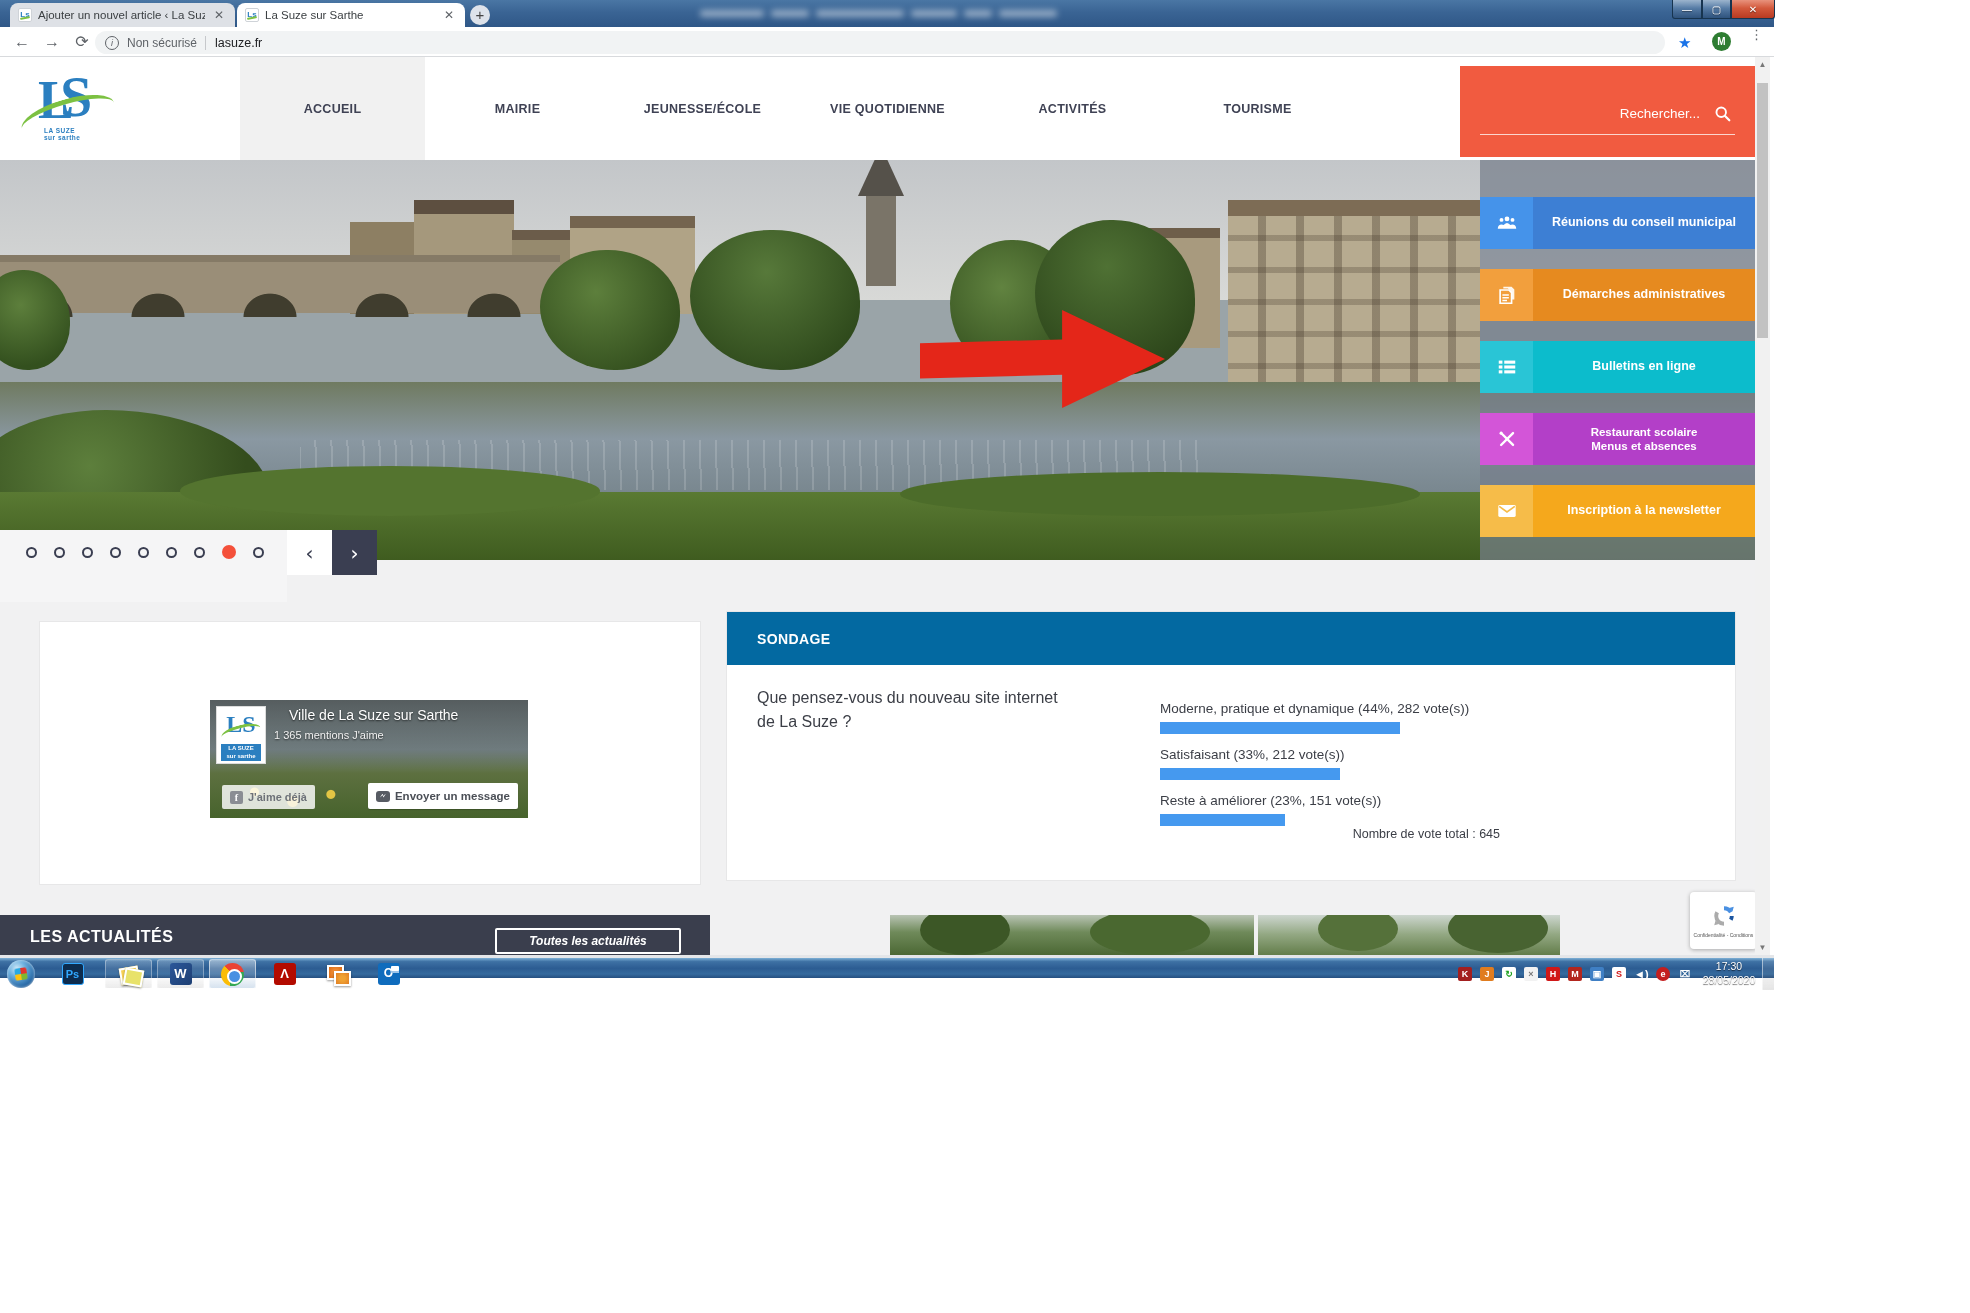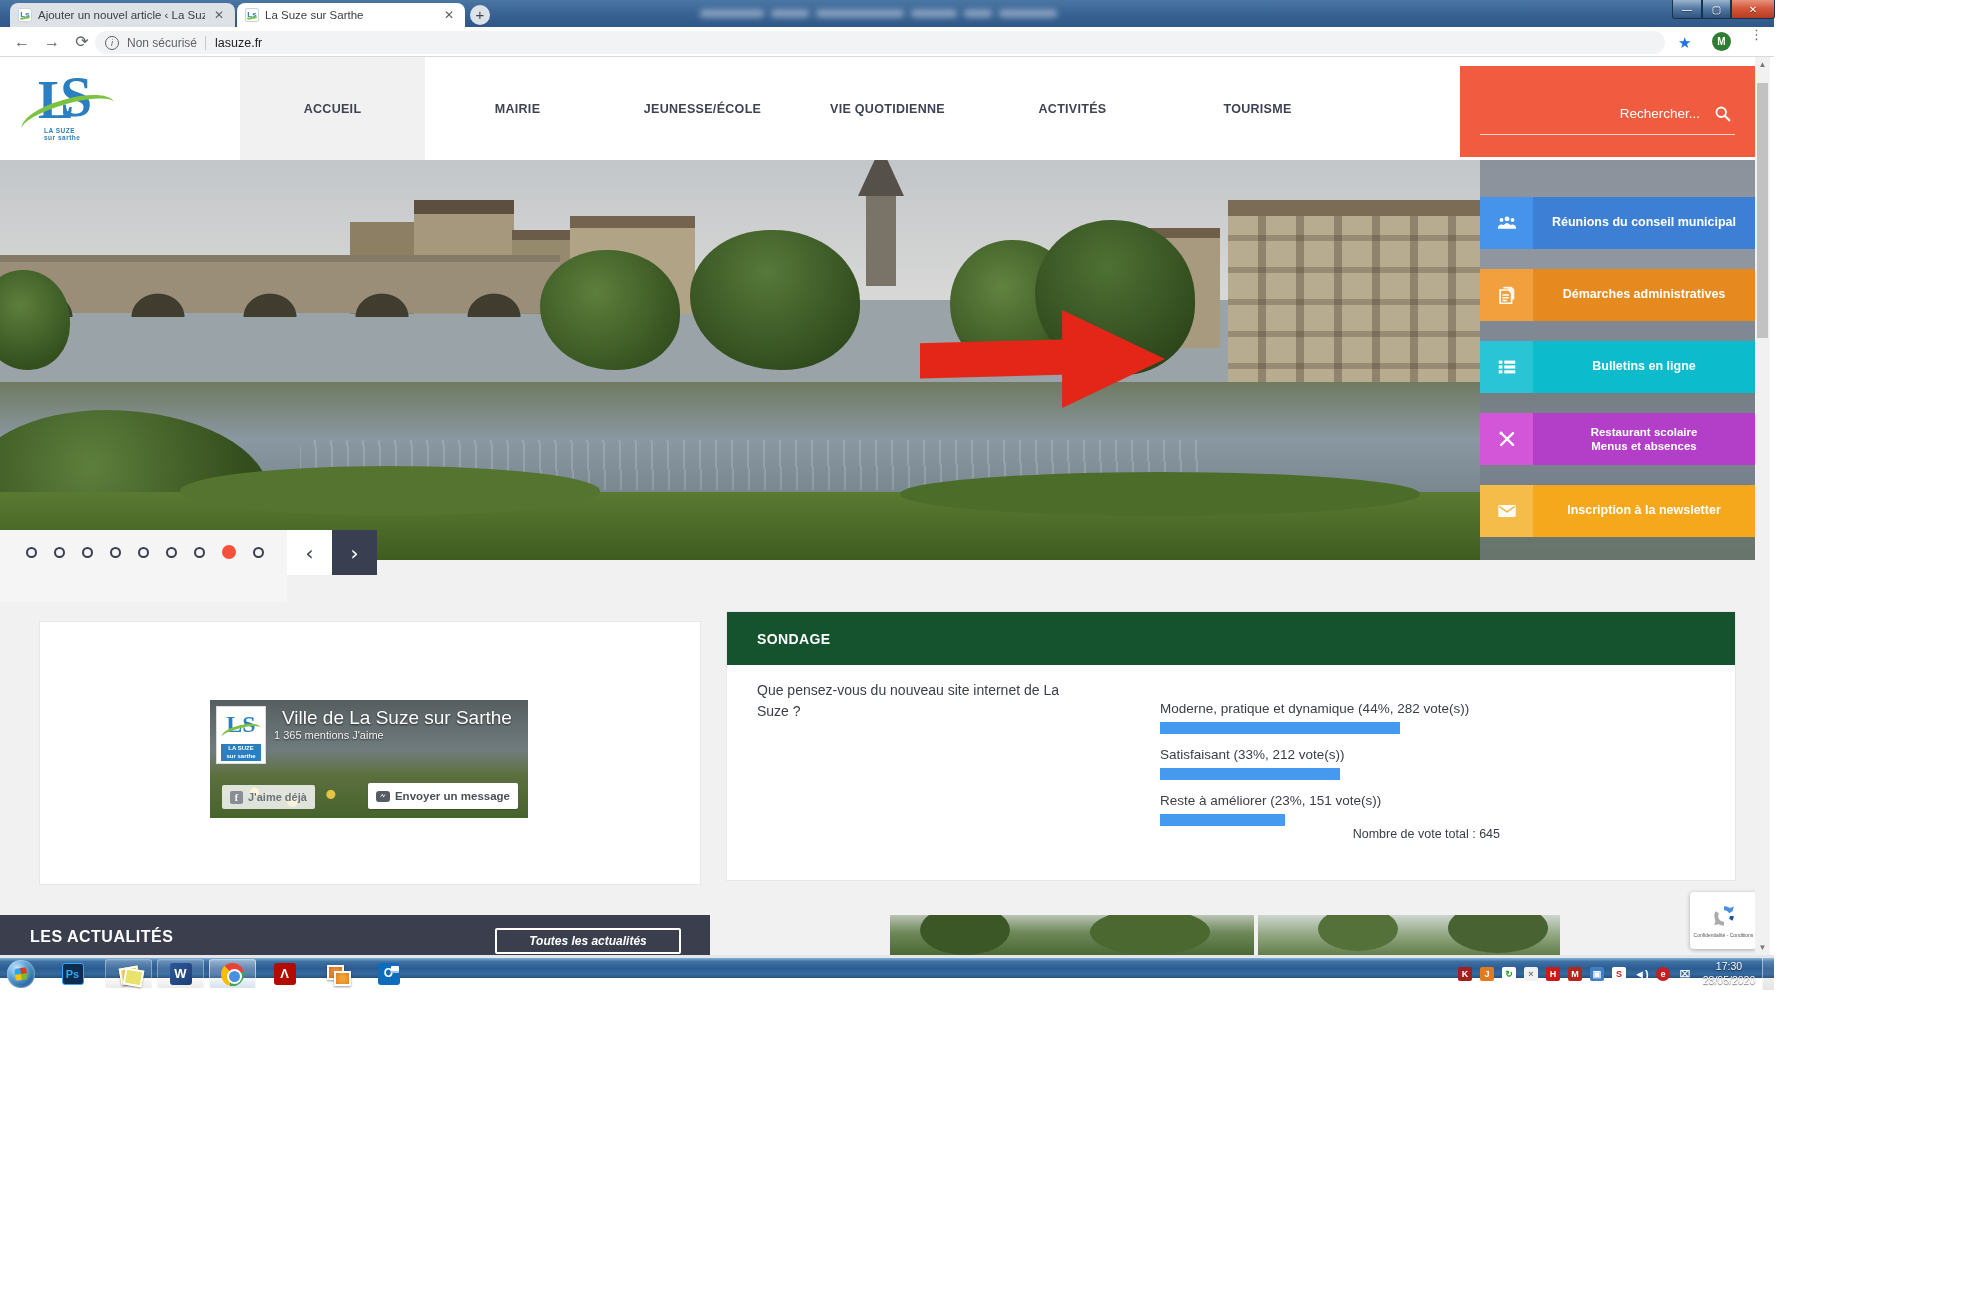--- a/index.html
+++ b/index.html
@@ -105,32 +105,32 @@
       radial-gradient(circle at 38% 80%, #e3c544 0 4px, transparent 5px),
       radial-gradient(circle at 55% 88%, #c9a92e 0 4px, transparent 5px),
       radial-gradient(circle at 70% 82%, #ddbe3a 0 5px, transparent 6px),
       radial-gradient(circle at 86% 87%, #d4b334 0 4px, transparent 5px),
       linear-gradient(180deg,#8a9699 0%,#7d8b8e 42%,#5d7040 62%,#47632c 100%); }
   .fb-shade { position:absolute; left:0; top:0; width:100%; height:60%; background:linear-gradient(180deg,rgba(0,0,0,.38),rgba(0,0,0,0)); }
   .fb-logo { position:absolute; left:6px; top:6px; width:50px; height:58px; background:#fff; border:1px solid #dcdcdc; text-align:center; }
   .fb-logo .mini-ls { font-size:24px; font-weight:bold; color:#2b7fc0; font-family:"Liberation Serif",serif; line-height:34px; display:block; position:relative; }
   .fb-logo .mini-ls::after { content:""; position:absolute; left:4px; top:18px; width:40px; height:12px; border-top:3px solid #7cc142; border-radius:50%; transform:rotate(-14deg); }
   .fb-logo .mini-cap { display:block; font-size:6px; font-weight:bold; color:#2b7fc0; background:#2b7fc0; color:#fff; margin:3px 4px 0; line-height:1.4; }
-  .fb-title { position:absolute; left:72px; top:7px; color:#fff; font-size:19px; text-shadow:0 1px 2px rgba(0,0,0,.65); }
+  .fb-title { position:absolute; left:79px; top:7px; color:#fff; font-size:14px; text-shadow:0 1px 2px rgba(0,0,0,.65); }
   .fb-sub { position:absolute; left:64px; top:29px; color:#f1f1f1; font-size:11px; text-shadow:0 1px 2px rgba(0,0,0,.65); }
   .fb-btn { position:absolute; bottom:9px; height:24px; display:flex; align-items:center; gap:5px; font-size:11px; font-weight:bold; border-radius:2px; padding:0 8px; }
   .fb-like { left:12px; background:rgba(255,255,255,.82); color:#6d7178; }
   .fb-msg { right:10px; background:#fff; color:#4b4f56; height:26px; font-size:11.5px; box-shadow:0 1px 1px rgba(0,0,0,.2); }
   .f-ico { width:13px; height:13px; background:#8a8d93; color:#fff; font-size:10px; font-weight:bold; text-align:center; line-height:13px; border-radius:2px; font-family:"Liberation Serif",serif; }
   .msg-ico { width:14px; height:11px; background:#575b63; border-radius:3px; position:relative; }
   .msg-ico::after { content:""; position:absolute; left:4px; top:3px; width:6px; height:4px; background:#fff; clip-path:polygon(0 100%,45% 0,55% 60%,100% 0,60% 100%,45% 45%); }
 
   .poll-card { position:absolute; left:727px; top:612px; width:1008px; height:268px; background:#fff; box-shadow:0 0 0 1px rgba(0,0,0,.04); }
-  .poll-head { height:53px; background:#14532d; display:flex; align-items:center; padding-left:30px; color:#fff; font-size:14px; font-weight:bold; letter-spacing:.4px; }
-  .poll-q { position:absolute; left:30px; top:68px; width:310px; font-size:14px; color:#3b3e46; line-height:1.5; }
+  .poll-head { height:53px; background:#0369a1; display:flex; align-items:center; padding-left:30px; color:#fff; font-size:14px; font-weight:bold; letter-spacing:.4px; }
+  .poll-q { position:absolute; left:30px; top:74px; width:310px; font-size:16px; color:#3b3e46; line-height:1.5; }
   .poll-opts { position:absolute; left:433px; top:78px; width:545px; }
   .poll-opt { margin-bottom:13px;margin-top:11px; }
   .poll-opt .lbl { font-size:13.5px; color:#3b3e46; }
   .poll-opt .bar { margin-top:6px; height:12px; width:100%; }
   .poll-opt .bar-fill { height:12px; background:#4599ef; }
   .poll-total { position:absolute; left:433px; top:215px; width:340px; text-align:right; font-size:12.5px; color:#3b3e46; }
 
   .news-bar { position:absolute; left:0; top:915px; width:710px; height:43px; background:#3a3e4d; display:flex; align-items:center; }
   .news-title { color:#fff; font-size:16px; font-weight:bold; letter-spacing:.5px; margin-left:30px; }
   .news-btn { position:absolute; left:495px; top:13px; width:186px; height:26px; border:2px solid #fff; border-radius:2px; color:#fff; font-size:12px; font-style:italic; font-weight:bold; display:flex; align-items:center; justify-content:center; }

